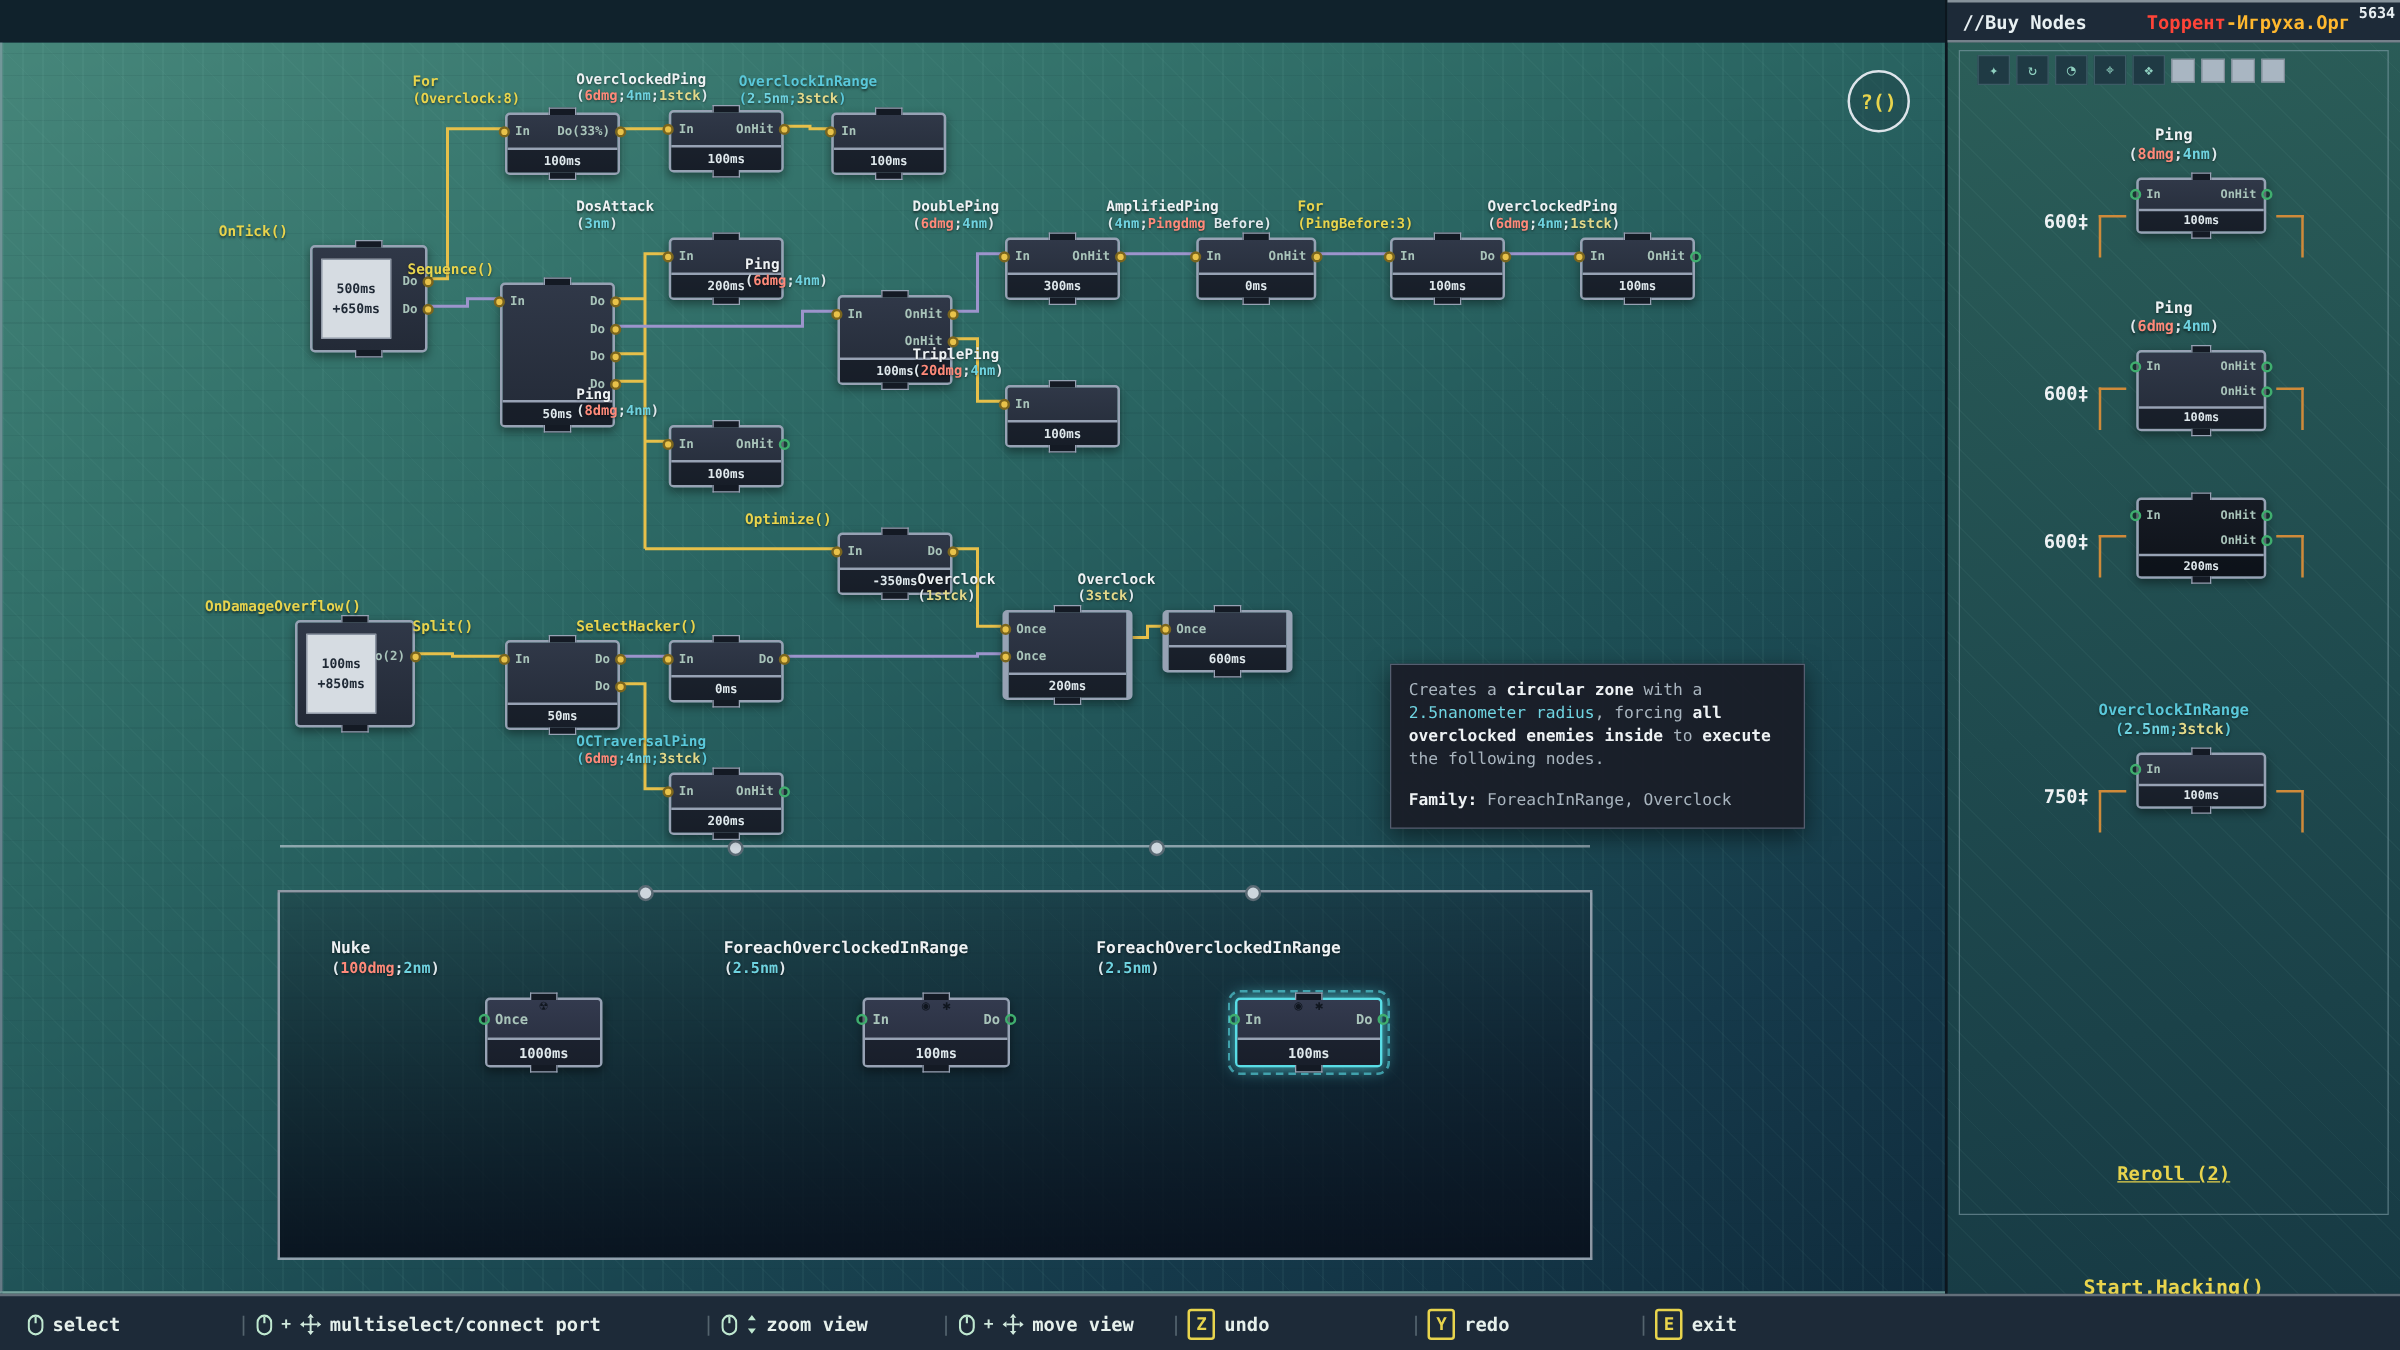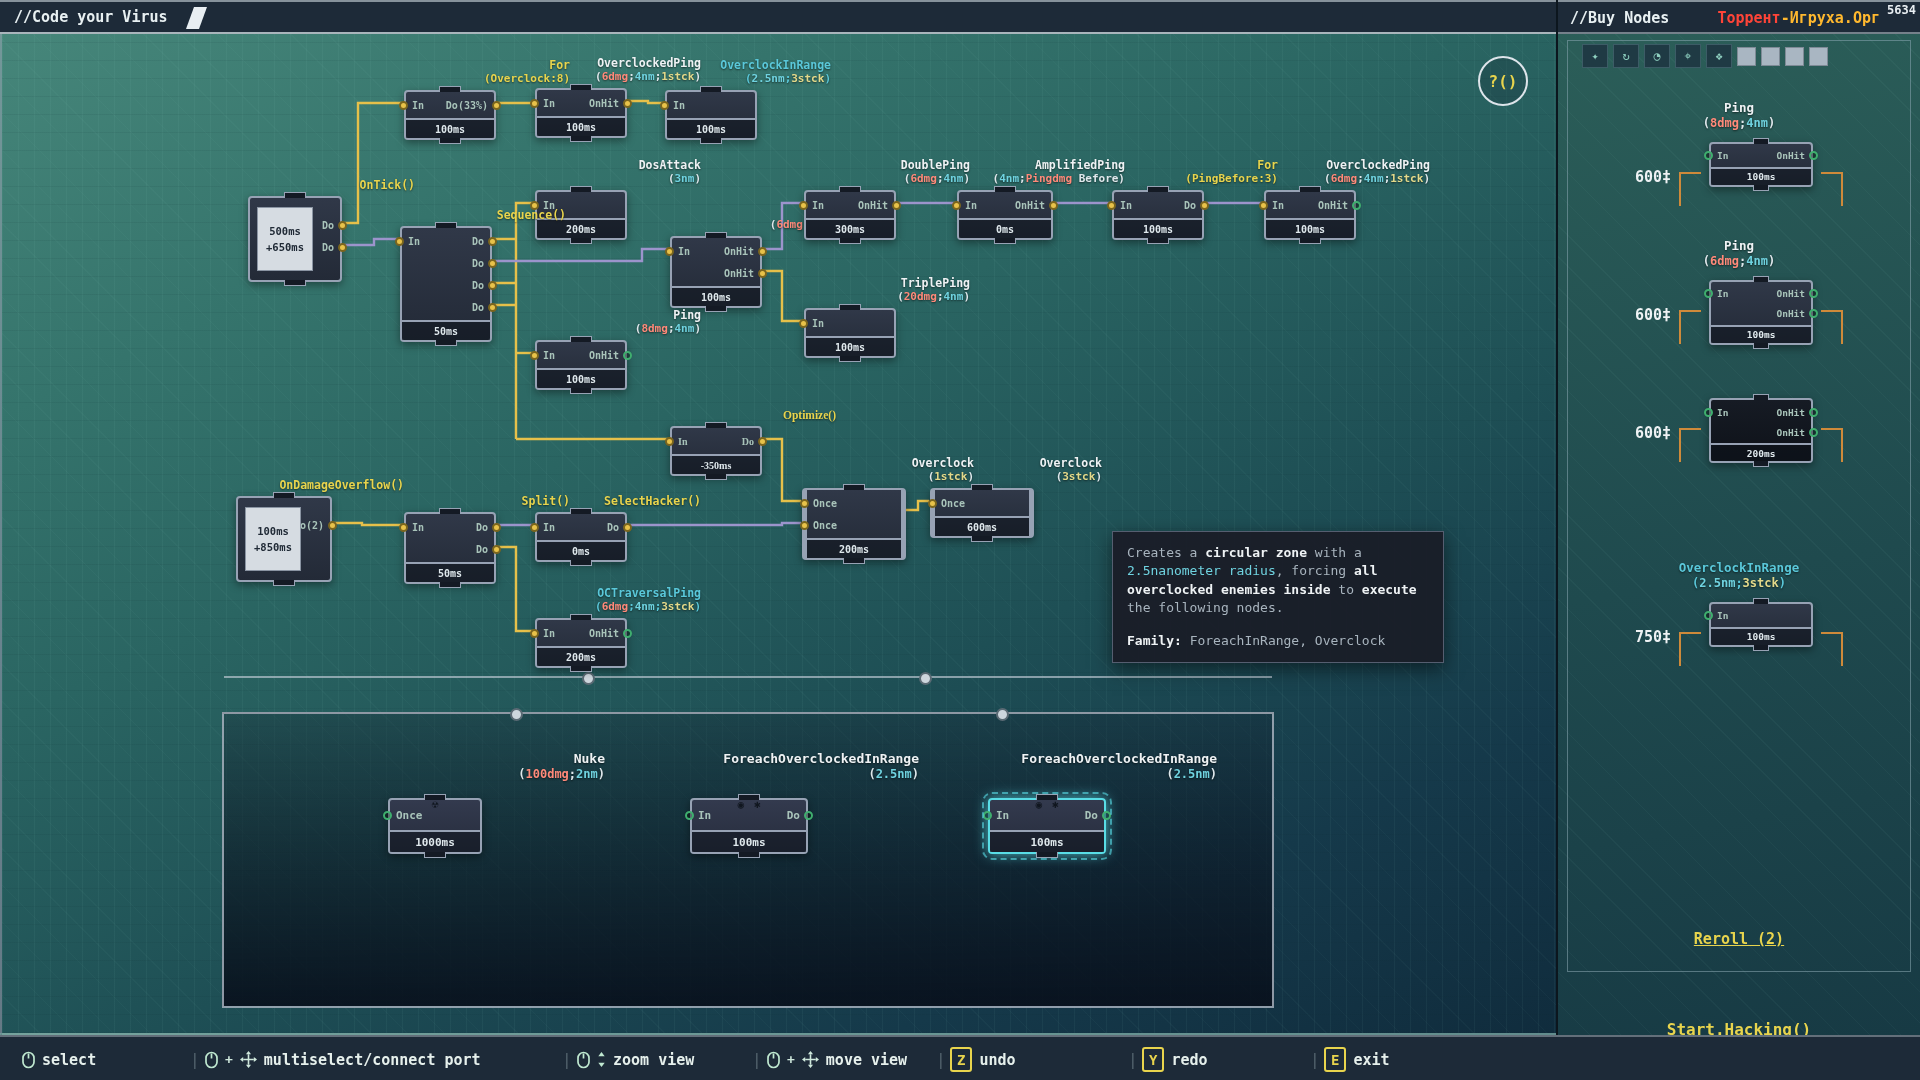--- a/index.html
+++ b/index.html
@@ -25,21 +25,21 @@
   .wp path{stroke:#9c94cc;}
 
   
   .node{position:absolute;z-index:3;background:linear-gradient(180deg,#303848,#232a37);
     border:2px solid #97a2b4;border-radius:4px;box-shadow:0 3px 8px rgba(0,0,0,.4);box-sizing:border-box;}
   .node::before,.node::after{content:"";position:absolute;left:50%;transform:translateX(-50%);
     width:20px;height:5px;background:#141a24;border:1px solid #97a2b4;}
   .node::before{top:-6px;border-bottom:none;}
   .node::after{bottom:-6px;border-top:none;}
   .ntitle{position:absolute;bottom:calc(100% + 6px);left:50%;transform:translateX(-50%);width:240px;
-    text-align:right;line-height:1.25;pointer-events:none;text-shadow:0 1px 2px rgba(0,0,0,.55);}
+    text-align:left;line-height:1.25;pointer-events:none;text-shadow:0 1px 2px rgba(0,0,0,.55);}
   .t1{font-size:11.5px;font-weight:bold;}
   .t2{font-size:11px;font-weight:bold;}
   .tc-yellow{color:#e8d44d;}.tc-white{color:#eef2f4;}.tc-cyan{color:#5ac8da;}
   .b-yellow{color:#e8d44d;}.b-cyan{color:#5ac8da;}.b-white{color:#dfe8ec;}
   .pv-nm{color:#6fd3e0;}.pv-dmg{color:#ff8a7a;}.pv-stck{color:#e3d98a;}
   .rows{padding-top:2px;}
   .prow{display:flex;justify-content:space-between;align-items:center;height:22px;padding:0 5px;}
   .port{display:flex;align-items:center;gap:4px;}
   .plab{font-size:10px;color:#a9c4ba;font-weight:bold;}
   .dot{width:9px;height:9px;border-radius:50%;border:2px solid #3fae6e;background:rgba(10,20,16,.4);box-sizing:border-box;flex:none;}
@@ -138,24 +138,20 @@
   .key{border:2px solid #e8d44d;color:#e8d44d;font-size:14px;font-weight:bold;padding:0 5px;height:21px;
     display:inline-flex;align-items:center;border-radius:3px;}
   .plus{color:#cfe8dc;font-size:13px;font-weight:bold;}
   .sicon{display:inline-flex;align-items:center;}
 </style>
 </head>
 <body>
 
 <div id="root">
 
-  <div id="titlebar">
-    <span>//Code your Virus</span>
-    <span class="wedge"></span>
-  </div>
 
   <div id="canvas">
 
     <svg id="wires" width="1556" height="1001">
       <g class="wy">
         <path d="M341,189 H356 V69 H400"></path>
         <path d="M495,69 H532"></path>
         <path d="M626,67 H646 V69 H662"></path>
         <path d="M491,205 H514 M491,249 H514 M491,271 H514"></path>
         <path d="M514,405 V169 H532"></path>
@@ -451,21 +447,21 @@
                 <span class="plab">In</span>
               </span>
               <span class="port pr">
                 <span class="plab">OnHit</span>
                 <i class="dot"></i>
               </span>
             </div>
           </div>
           <div class="nfoot">100ms</div>
         </div>
-        <div class="node" style="left: 668px; top: 392px; width: 92px; font-family: Liberation Serif, serif;">
+        <div class="node" style="left: 668px; top: 392px; width: 92px;">
           <div class="ntitle">
             <div class="t1 tc-yellow">Optimize()</div>
           </div>
           <div class="rows">
             <div class="prow">
               <span class="port pl">
                 <i class="dot on"></i>
                 <span class="plab">In</span>
               </span>
               <span class="port pr">

